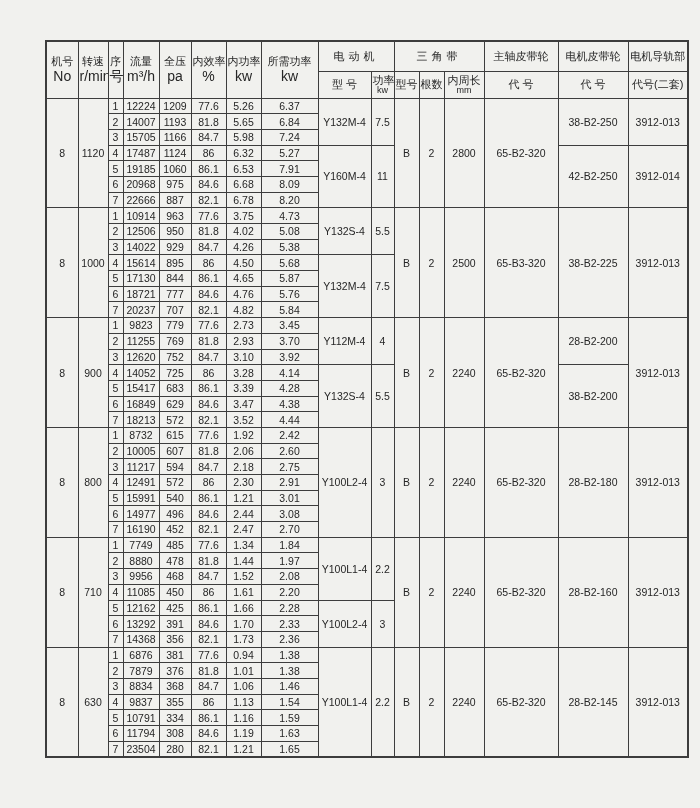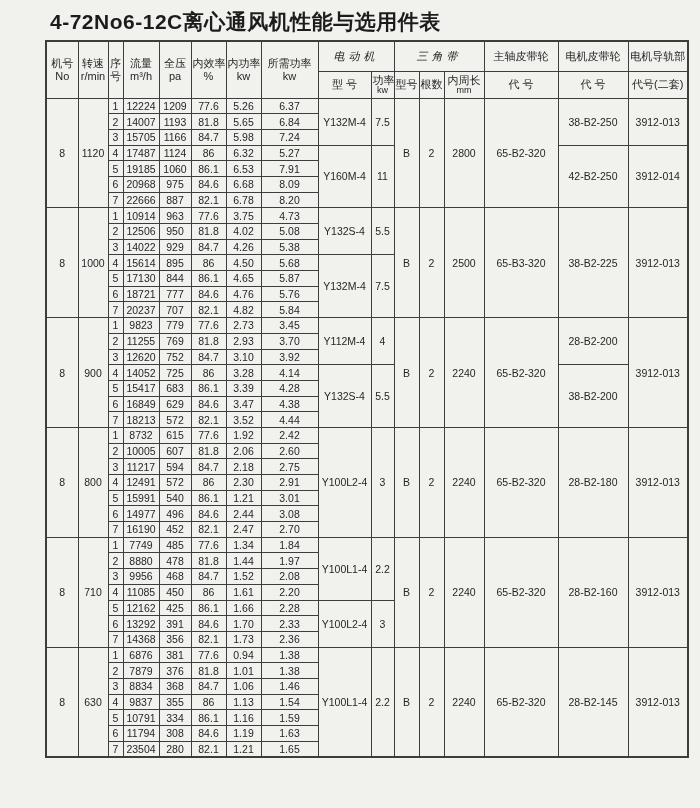--- a/index.html
+++ b/index.html
@@ -32,32 +32,31 @@
     font-weight:normal;
     padding:0 1px;
     line-height:1.15;
     font-size:10.5px;
     overflow:hidden;white-space:nowrap;
   }
   table.spec{border:2px solid var(--border);}
   thead tr.h1 th{height:30px;font-size:11px;}
   thead tr.h2 th{height:27px;font-size:11px;}
   thead th .sub{font-size:9px;display:block;line-height:1;}
-  thead th .l2{font-size:11px;display:block;}
+  thead th .l2{font-size:14px;display:block;}
   thead th .l1{display:block;}
-  .sp{letter-spacing:4px;font-style:italic;}
+  .sp{letter-spacing:4px;}
   tbody td{height:15.7px;line-height:1;}
   tbody td.motor-model-cell,tbody td.main-pulley-cell,
   tbody td.motor-pulley-cell,tbody td.rail-cell{font-size:10.5px;}
 </style>
 </head>
 <body>
 
 <div class="page">
-  <div class="title">4-72No6-12C离心通风机性能与选用件表</div>
 
   <table class="spec">
     <colgroup>
       <col style="width:32px">
         <col style="width:30px">
         <col style="width:15px">
       <col style="width:36px">
         <col style="width:32px">
         <col style="width:35px">
       <col style="width:35px">

